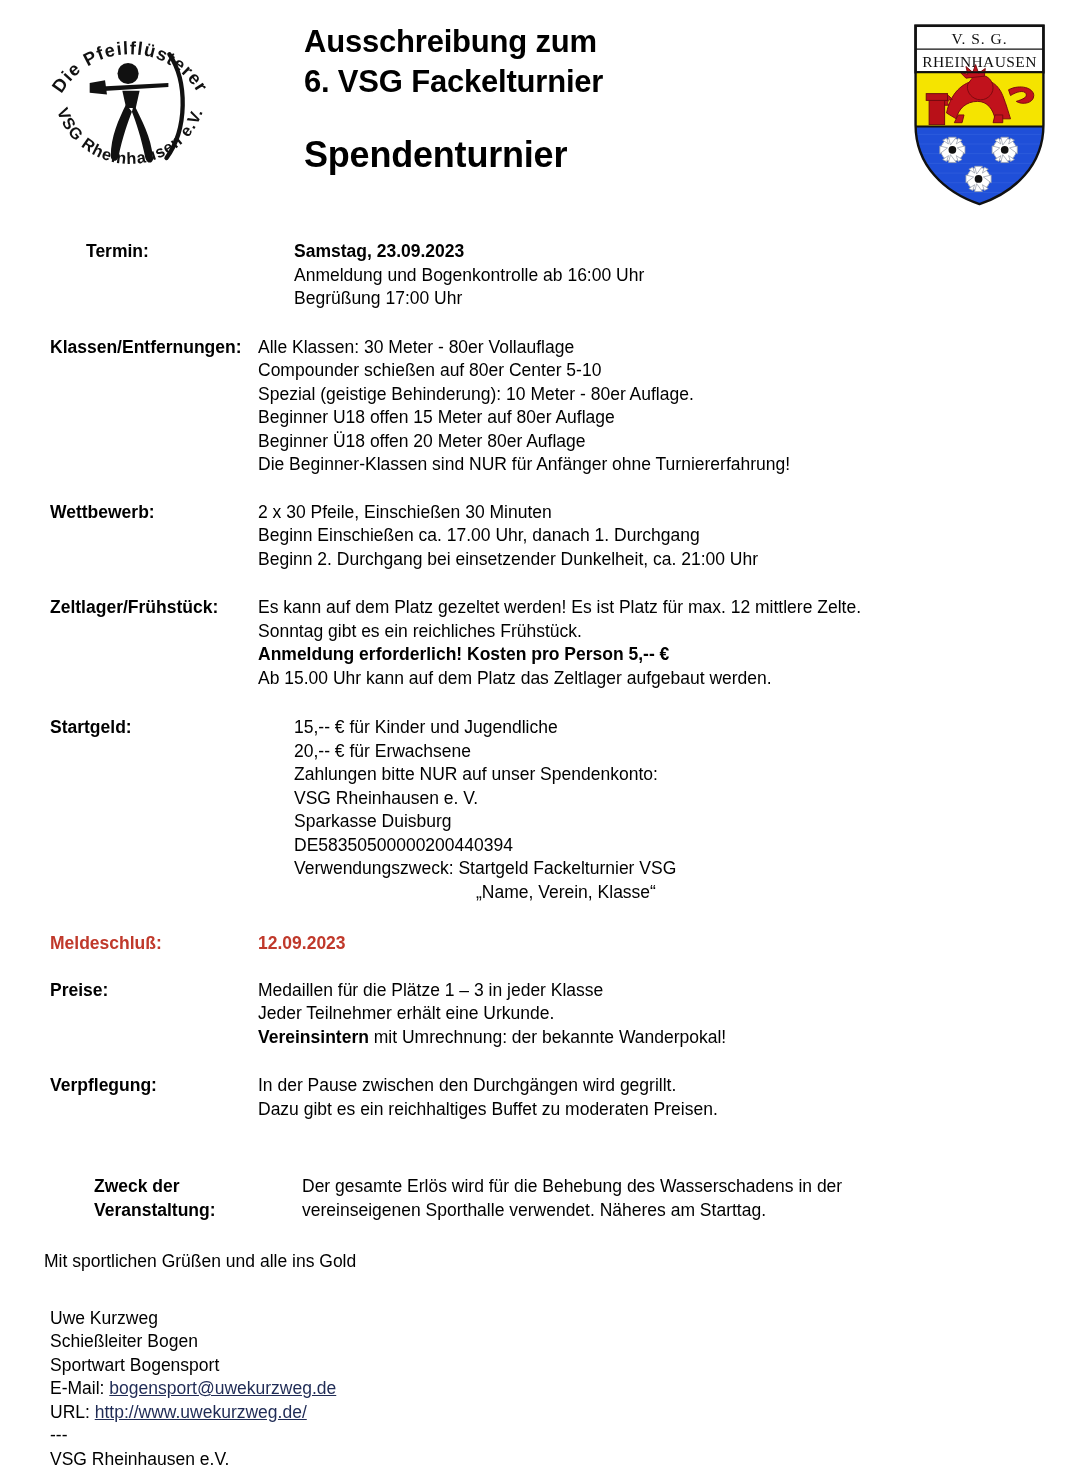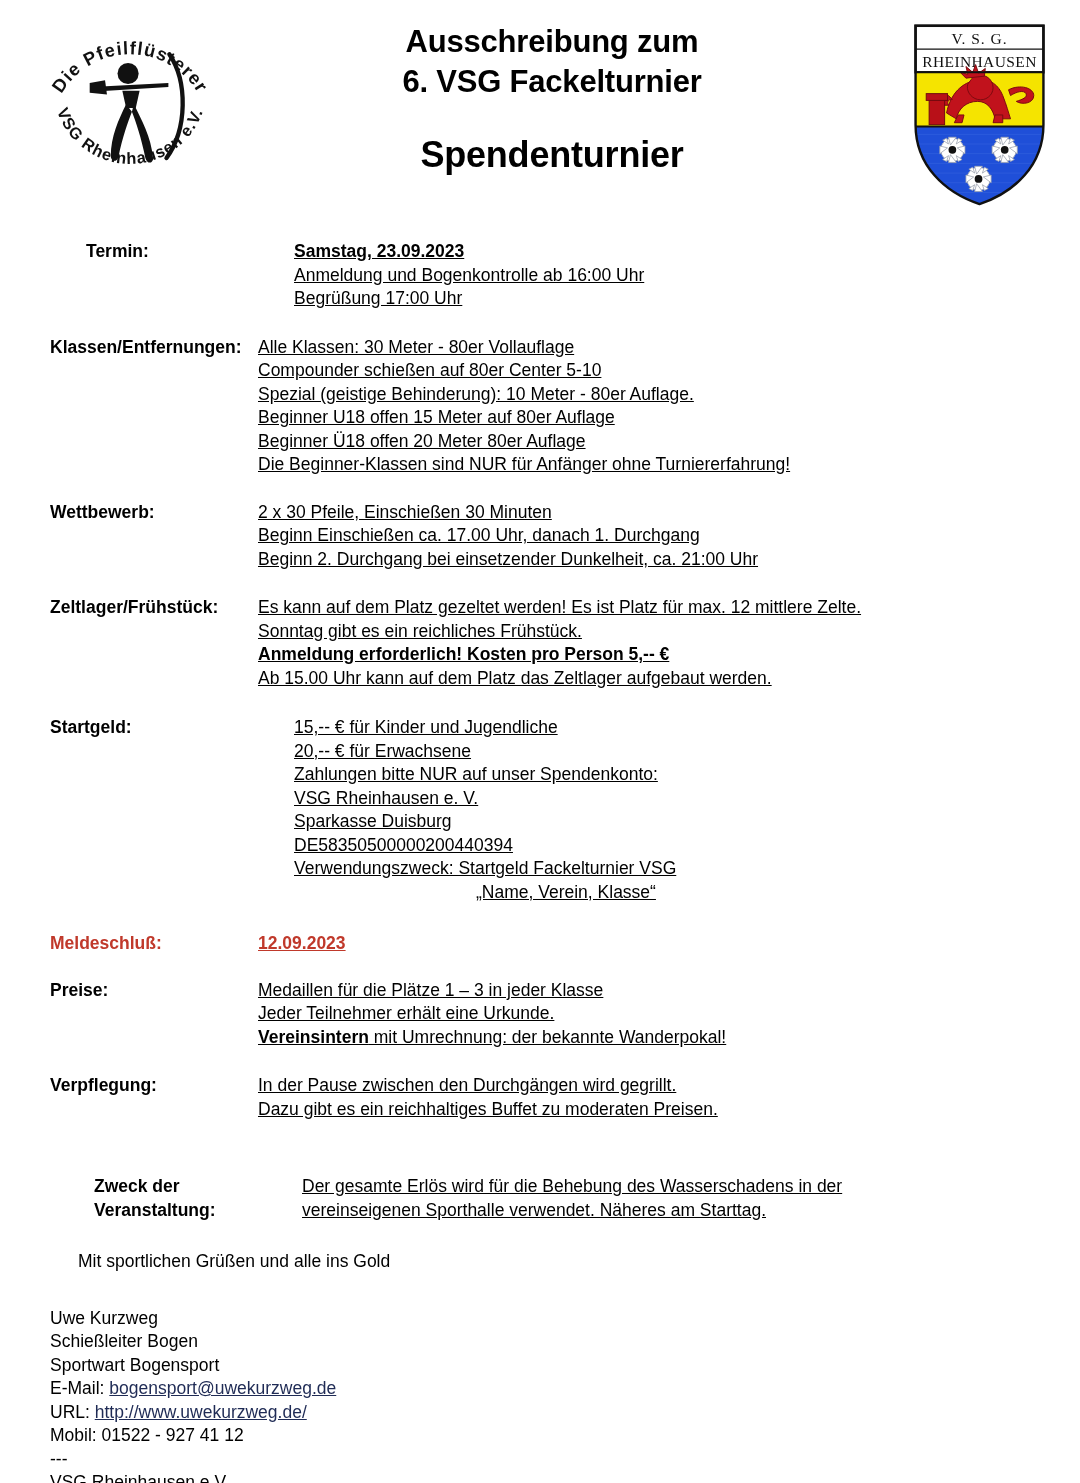--- a/index.html
+++ b/index.html
@@ -29,24 +29,23 @@
     left: 34px;
     top: 12px;
     width: 192px;
     height: 192px;
   }
   .club-logo svg { display:block; width:100%; height:100%; }
 
   
   .title-block {
     position: absolute;
-    left: 312px;
+    left: 304px;
     top: 22px;
     width: 480px;
-    text-align: center;
   }
   .title-line {
     font-size: 31px;
     font-weight: bold;
     line-height: 1.28;
     letter-spacing: -0.2px;
     white-space: nowrap;
   }
   .subtitle {
     margin-top: 33px;
@@ -85,21 +84,20 @@
     box-sizing: border-box;
     font-size: 17.5px;
     font-weight: bold;
     line-height: 23.5px;
     white-space: pre-line;
   }
   .row-value {
     flex: 1 1 auto;
     font-size: 17.5px;
     line-height: 23.5px;
-    text-decoration: underline;
   }
   .row-value .ln { white-space: nowrap; }
   .row-value .ln.b { font-weight: bold; }
   .row-value .ln.ind { padding-left: 182px; }
   .row-value .ln .bold-lead { font-weight: bold; }
 
   
   .row.r-termin   { margin-bottom: 25px; margin-left: 36px; }
   .row.r-klassen  { margin-bottom: 24px; }
   .row.r-wett     { margin-bottom: 25px; }
@@ -108,21 +106,21 @@
   .row.r-melde    { margin-bottom: 23px; }
   .row.r-preise   { margin-bottom: 25px; margin-top: 20px; }
   .row.r-verpf    { margin-bottom: 54px; }
   .row.r-zweck    { margin-bottom: 28px; padding-left: 44px; }
 
   .row.r-melde .row-label,
   .row.r-melde .row-value { color: #C0392B; font-weight: bold; }
 
   
   .closing {
-    padding-left: 78px;
+    padding-left: 44px;
     font-size: 17.5px;
     line-height: 23.5px;
   }
   .signature {
     padding-left: 50px;
     margin-top: 33px;
     font-size: 17.5px;
     line-height: 23.5px;
   }
   .signature .ln { white-space: nowrap; }
@@ -363,18 +361,17 @@
     </div>
 
   <div class="closing">Mit sportlichen Grüßen und alle ins Gold</div>
 
   <div class="signature">
     <div class="ln">Uwe Kurzweg</div>
     <div class="ln">Schießleiter Bogen</div>
     <div class="ln">Sportwart Bogensport</div>
     <div class="ln"><span>E-Mail: </span><a class="sig-link" href="#">bogensport@uwekurzweg.de</a></div>
     <div class="ln"><span>URL: </span><a class="sig-link" href="#">http://www.uwekurzweg.de/</a></div>
-    <div class="ln">Mobil: 01522 - 927 41 12</div>
     <div class="ln dashes">---</div>
     <div class="ln">VSG Rheinhausen e.V.</div>
 
   </div>
 </div>
 
 </body></html>

